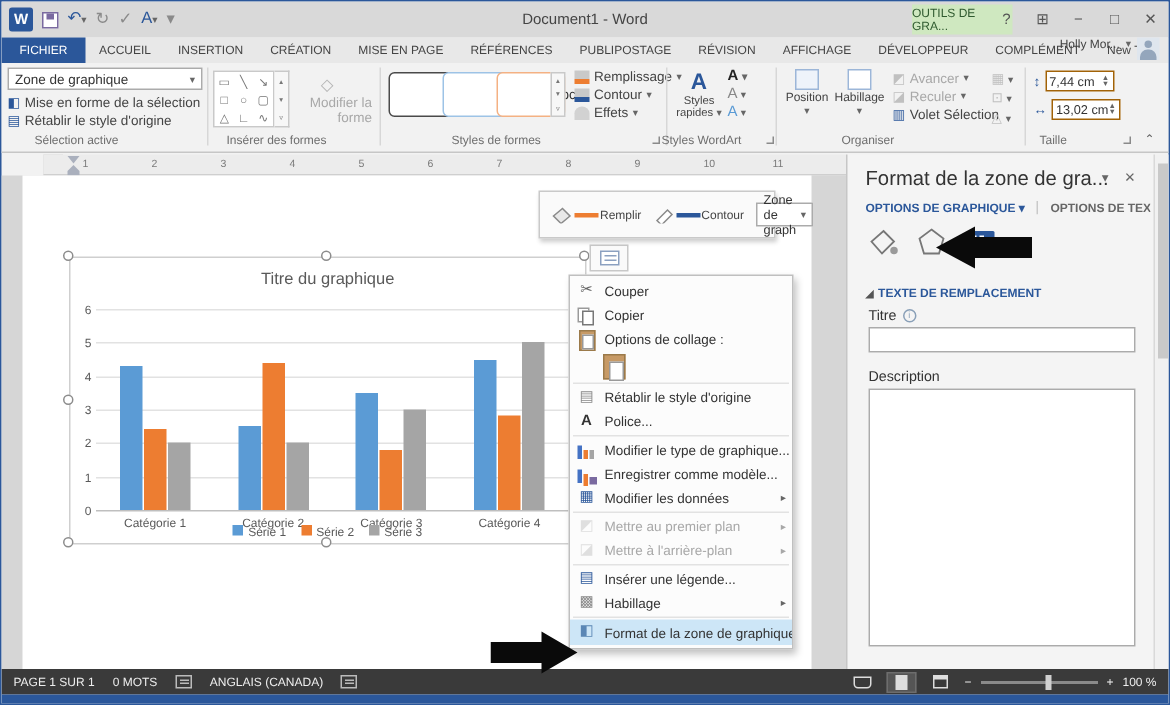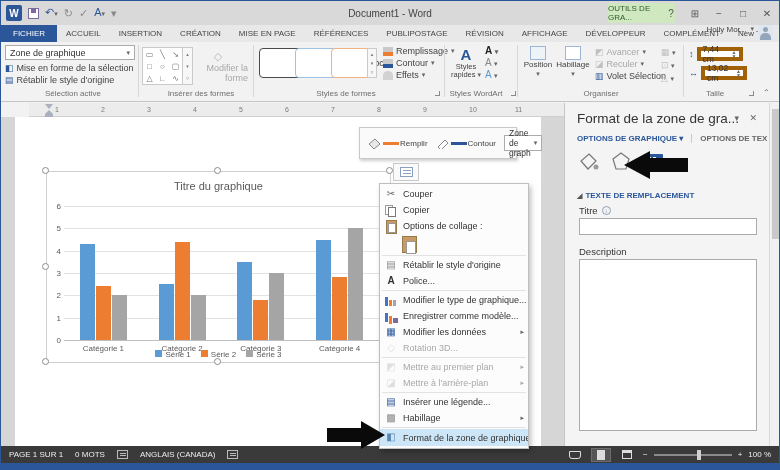--- a/index.html
+++ b/index.html
@@ -29,35 +29,35 @@
   .tab{padding:0 9px;display:flex;align-items:center;color:#444;white-space:nowrap;}
   .tab.file{background:#2b579a;color:#fff;padding:0 12px;}
   .account{margin-left:auto;display:flex;align-items:flex-start;gap:4px;padding-right:4px;color:#444;}
   .avatar{width:15px;height:15px;background:#dfe6ee;position:relative;overflow:hidden;}
   .avatar::before{content:"";position:absolute;left:5px;top:2px;width:5px;height:5px;border-radius:50%;background:#94a6bc;}
   .avatar::after{content:"";position:absolute;left:2px;top:8px;width:11px;height:8px;border-radius:5px 5px 0 0;background:#94a6bc;}
   
   .ribbon{position:absolute;left:0;top:41px;width:100%;height:60px;background:#f2f2f2;
           border-bottom:1px solid #c6c6c6;font-size:9px;}
   .gsep{position:absolute;top:3px;height:52px;width:1px;background:#d7d7d7;}
-  .glabel{position:absolute;top:47px;font-size:8px;color:#6e6e6e;text-align:center;}
+  .glabel{position:absolute;top:47px;font-size:8px;color:#6e6e6e;text-align:left;}
   .launcher{position:absolute;top:49px;width:5px;height:5px;border-right:1px solid #8a8a8a;border-bottom:1px solid #8a8a8a;}
   .dd{border:1px solid #ababab;background:#fff;height:15px;display:flex;align-items:center;
       padding:0 4px;justify-content:space-between;font-size:9px;color:#333;}
   .caret{font-size:7px;color:#666;}
   .rbtn{display:flex;align-items:center;gap:3px;color:#444;white-space:nowrap;}
   .ric{font-size:9px;color:#2b579a;}
   .gallery{display:grid;grid-template-columns:repeat(3,13px);grid-auto-rows:12px;border:1px solid #c9c9c9;background:#fff;}
   .gcell{display:flex;align-items:center;justify-content:center;font-size:8px;color:#777;}
   .gscroll{display:flex;flex-direction:column;border:1px solid #c9c9c9;border-left:none;background:#f7f7f7;width:10px;}
   .gscroll span{flex:1;display:flex;align-items:center;justify-content:center;font-size:5px;color:#777;}
   .abc{width:32px;height:30px;background:#fff;border-radius:4px;display:flex;align-items:center;
        justify-content:center;font-size:9px;color:#333;padding-left:44px;}
   .disabled{color:#a8a8a8 !important;}
-  .spin{border:4px solid #a16207;background:#fff;width:46px;height:14px;font-size:8.5px;color:#333;
+  .spin{border:1px solid #a16207;background:#fff;width:46px;height:14px;font-size:8.5px;color:#333;
         display:flex;align-items:center;justify-content:space-between;padding:0 2px;}
   .spinarr{display:flex;flex-direction:column;font-size:5px;color:#666;line-height:4px;}
   
   .hruler{position:absolute;left:28px;top:102px;width:535px;height:14px;background:#ececec;
           border-bottom:1px solid #cfcfcf;font-size:7px;color:#7a7a7a;}
   .hnum{position:absolute;top:3px;}
   .corner{position:absolute;left:28px;top:102px;width:13px;height:14px;background:#f0f0f0;border:1px solid #cfcfcf;}
   .corner::before{content:"";position:absolute;left:3px;top:3px;width:5px;height:6px;border-left:2px solid #777;border-bottom:2px solid #777;}
   .vruler{position:absolute;left:28px;top:117px;width:13px;height:328px;background:#ececec;
           border-right:1px solid #cfcfcf;}
@@ -476,24 +476,20 @@
         </div>
         <div class="cm-item">
           <span class="mi mi-savetpl"></span>
           <span>Enregistrer comme modèle...</span>
         </div>
         <div class="cm-item">
           <span class="mi mi-editdata"></span>
           <span>Modifier les données</span>
           <span class="cm-sub">▸</span>
         </div>
-        <div class="cm-item">
-          <span class="mi mi-rot" style="opacity: 0.45;"></span>
-          <span class="disabled">Rotation 3D...</span>
-        </div>
         <div class="cm-sep"></div>
         <div class="cm-item">
           <span class="mi mi-front" style="opacity: 0.45;"></span>
           <span class="disabled">Mettre au premier plan</span>
           <span class="cm-sub disabled">▸</span>
         </div>
         <div class="cm-item">
           <span class="mi mi-back" style="opacity: 0.45;"></span>
           <span class="disabled">Mettre à l'arrière-plan</span>
           <span class="cm-sub disabled">▸</span>

